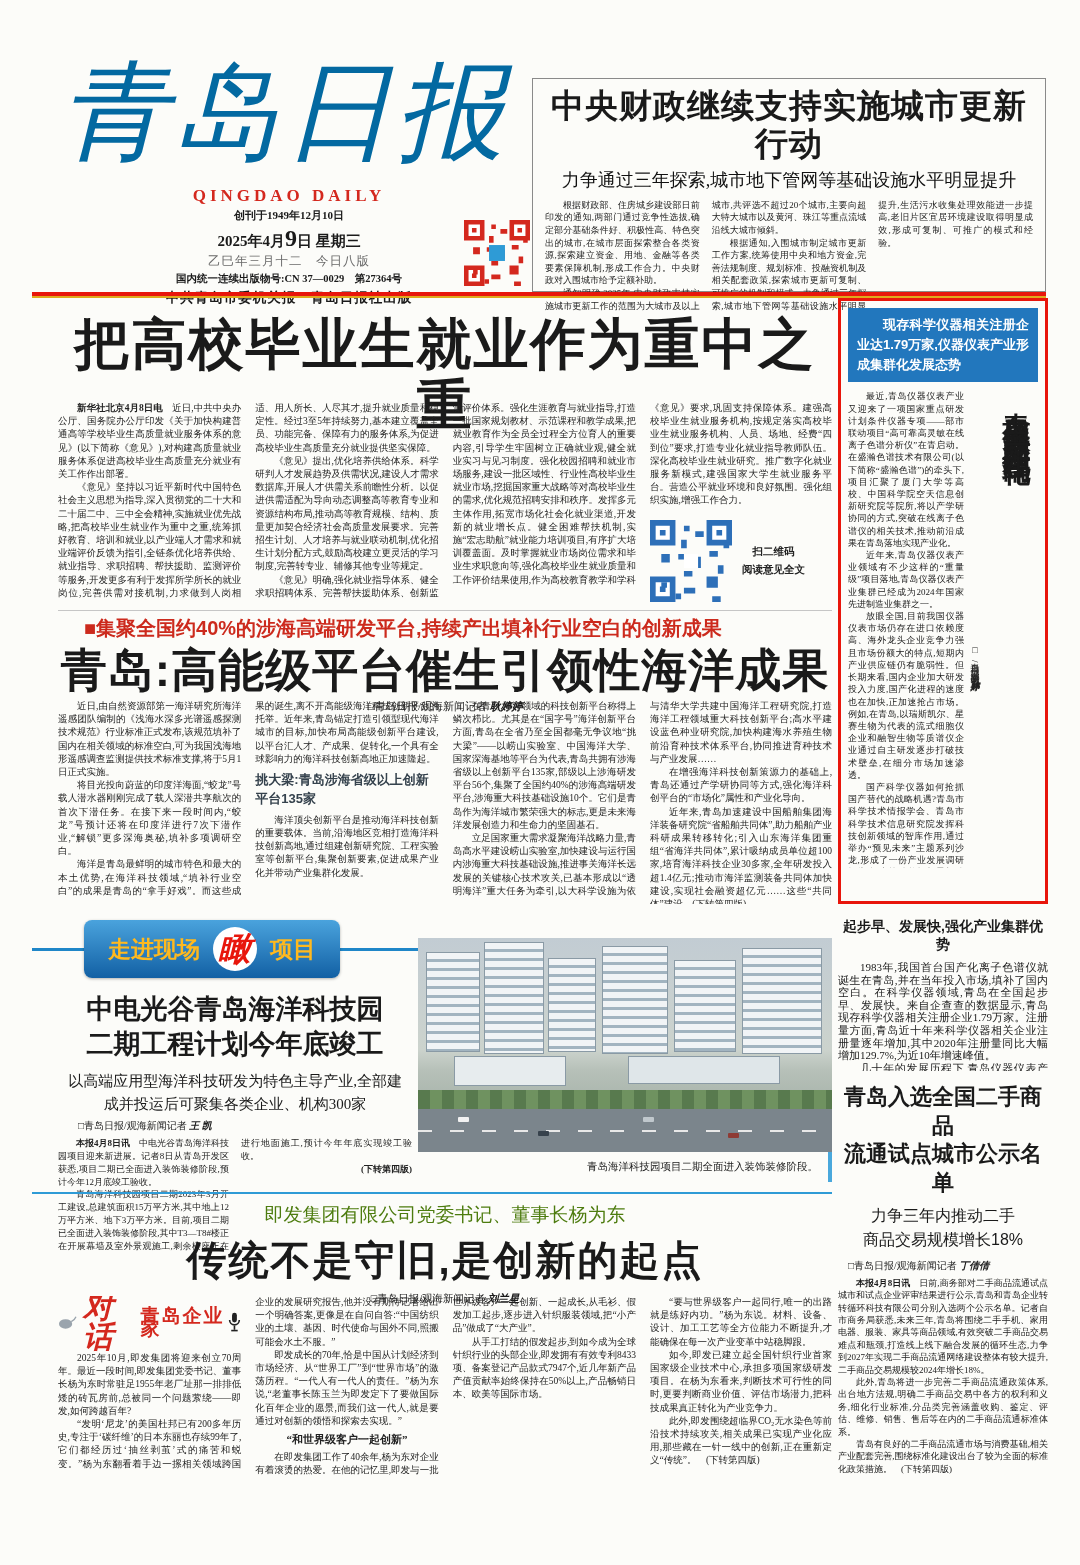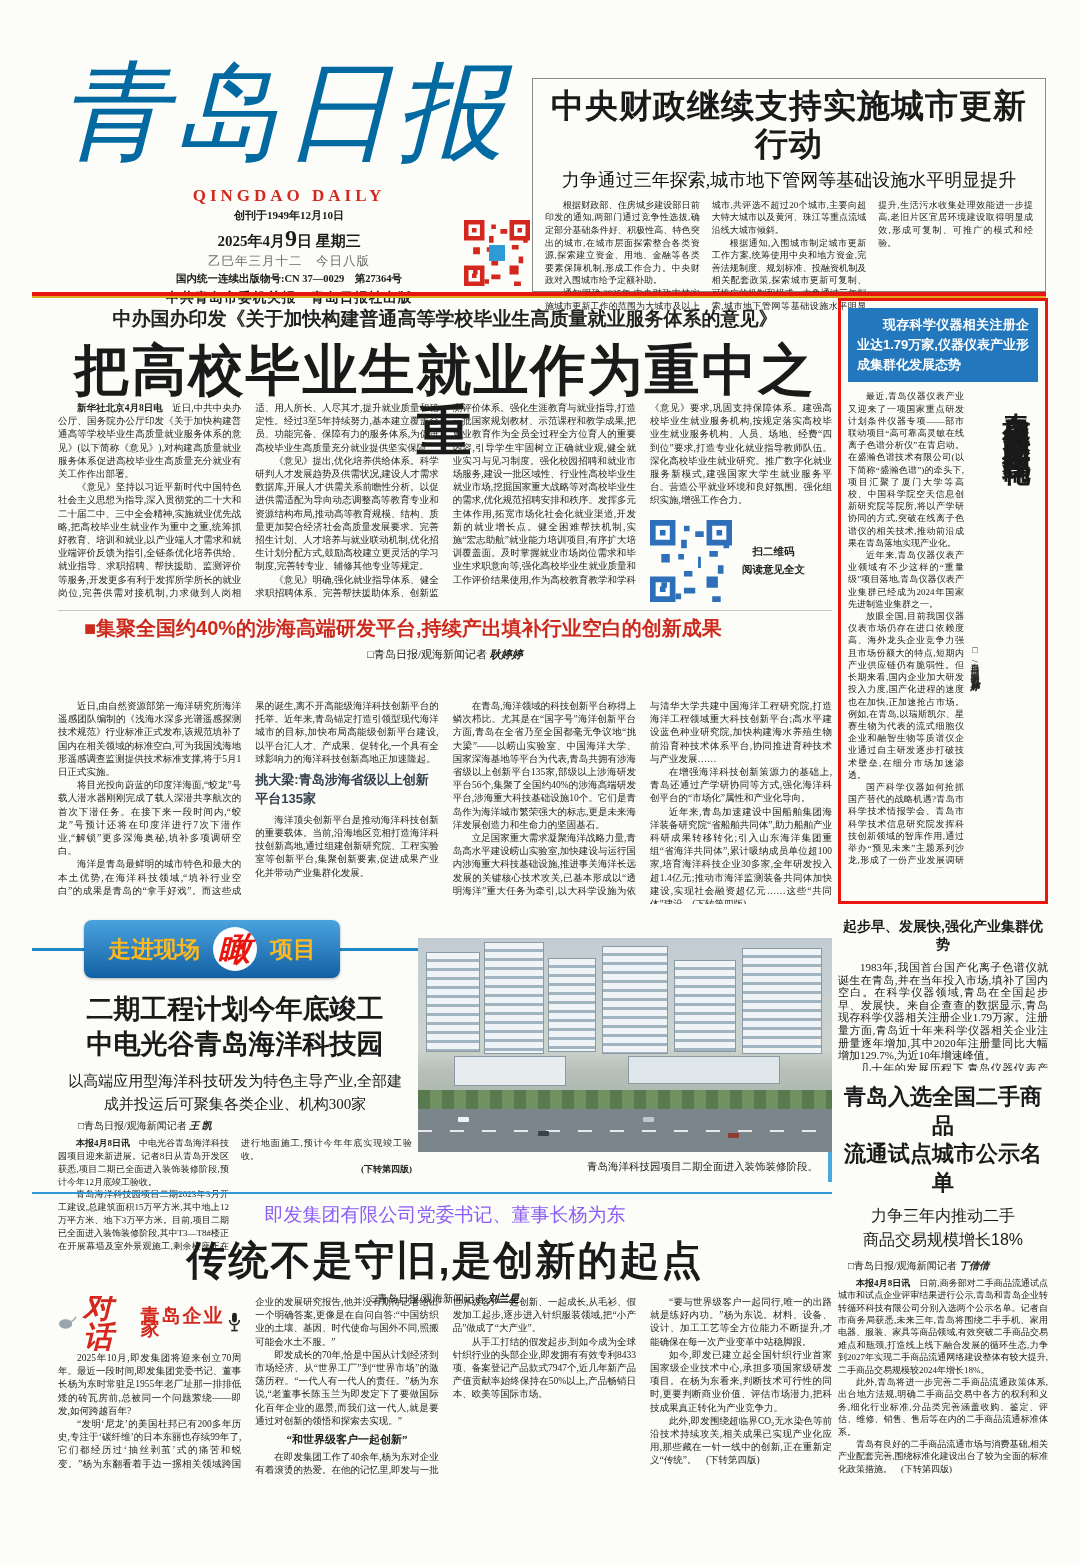--- a/index.html
+++ b/index.html
@@ -93,21 +93,21 @@
   .car{position:absolute;width:11px;height:5px;border-radius:1px;}
   #caption-bar{left:418px;top:1152px;width:414px;height:30px;display:flex;align-items:center;
                justify-content:flex-end;border-right:4px solid #49a8dc;padding-right:10px;
                box-sizing:border-box;}
   .cap-txt{font-size:10.5px;color:#222;}
 
   #rule-blue{left:32px;top:1192px;width:800px;height:2px;background:#2e9bd6;}
 
   
   #dialog{left:58px;top:1202px;width:774px;text-align:center;}
-  .d-kicker{font-size:19px;color:#8b5cf6;}
+  .d-kicker{font-size:19px;color:#4d7c0f;}
   .d-head{font-size:40px;font-weight:900;letter-spacing:2px;margin-top:5px;}
   .d-byline{font-size:10.5px;margin-top:4px;}
   #dialog-body{left:58px;top:1296px;width:774px;height:188px;}
   .dlg-logo{height:52px;display:flex;align-items:center;gap:6px;break-inside:avoid;margin-bottom:4px;}
   .dlg-script{color:#d4281e;font-size:30px;font-weight:bold;font-style:italic;
               font-family:"DejaVu Serif",serif;line-height:1;}
   .dlg-label{color:#d4281e;font-size:19px;font-weight:900;font-family:"Liberation Sans",sans-serif;}
   .d-sub{text-align:center;font-weight:bold;font-size:11px;margin:5px 0;break-inside:avoid;text-indent:0;}
 
   
@@ -170,21 +170,20 @@
     <div class="ts-body">
       <p>根据财政部、住房城乡建设部日前印发的通知,两部门通过竞争性选拔,确定部分基础条件好、积极性高、特色突出的城市,在城市层面探索整合各类资源,探索建立资金、用地、金融等各类要素保障机制,形成工作合力。中央财政对入围城市给予定额补助。</p>
       <p>通知明确,2025年,中央财政支持实施城市更新工作的范围为大城市及以上城市,共评选不超过20个城市,主要向超大特大城市以及黄河、珠江等重点流域沿线大城市倾斜。</p>
       <p>根据通知,入围城市制定城市更新工作方案,统筹使用中央和地方资金,完善法规制度、规划标准、投融资机制及相关配套政策,探索城市更新可复制、可推广的机制和模式。力争通过三年探索,城市地下管网等基础设施水平明显提升,生活污水收集处理效能进一步提高,老旧片区宜居环境建设取得明显成效,形成可复制、可推广的模式和经验。</p>
     </div>
   </div>
 
   <div class="abs" id="rule-red"></div>
 
   <div class="abs" id="lead">
-    <div class="lead-kicker sans">中办国办印发《关于加快构建普通高等学校毕业生高质量就业服务体系的意见》</div>
     <div class="lead-head sans">把高校毕业生就业作为重中之重</div>
   </div>
   <div class="abs flexrow" id="lead-body">
     <div class="cols3 body-txt" style="width:578px;">
       <p><b>新华社北京4月8日电</b>　<span>近日,中共中央办公厅、国务院办公厅印发《关于加快构建普通高等学校毕业生高质量就业服务体系的意见》(以下简称《意见》),对构建高质量就业服务体系促进高校毕业生高质量充分就业有关工作作出部署。</span></p>
       <p>《意见》坚持以习近平新时代中国特色社会主义思想为指导,深入贯彻党的二十大和二十届二中、三中全会精神,实施就业优先战略,把高校毕业生就业作为重中之重,统筹抓好教育、培训和就业,以产业端人才需求和就业端评价反馈为指引,全链条优化培养供给、就业指导、求职招聘、帮扶援助、监测评价等服务,开发更多有利于发挥所学所长的就业岗位,完善供需对接机制,力求做到人岗相适、用人所长、人尽其才,提升就业质量和稳定性。经过3至5年持续努力,基本建立覆盖全员、功能完备、保障有力的服务体系,为促进高校毕业生高质量充分就业提供坚实保障。</p>
       <p>《意见》提出,优化培养供给体系。科学研判人才发展趋势及供需状况,建设人才需求数据库,开展人才供需关系前瞻性分析。以促进供需适配为导向动态调整高等教育专业和资源结构布局,推动高等教育规模、结构、质量更加契合经济社会高质量发展要求。完善招生计划、人才培养与就业联动机制,优化招生计划分配方式,鼓励高校建立更灵活的学习制度,完善转专业、辅修其他专业等规定。</p>
       <p>《意见》明确,强化就业指导体系、健全求职招聘体系、完善帮扶援助体系、创新监测评价体系。强化生涯教育与就业指导,打造一批国家规划教材、示范课程和教学成果,把就业教育作为全员全过程全方位育人的重要内容,引导学生牢固树立正确就业观,健全就业实习与见习制度。强化校园招聘和就业市场服务,建设一批区域性、行业性高校毕业生就业市场,挖掘国家重大战略等对高校毕业生的需求,优化规范招聘安排和秩序。发挥多元主体作用,拓宽市场化社会化就业渠道,开发新的就业增长点。健全困难帮扶机制,实施“宏志助航”就业能力培训项目,有序扩大培训覆盖面。及时掌握就业市场岗位需求和毕业生求职意向等,强化高校毕业生就业质量和工作评价结果使用,作为高校教育教学和学科建设评估、“双一流”建设成效评价等重要因素。</p>
     </div>
     <div class="c4 body-txt">
@@ -204,20 +203,21 @@
           <div>阅读意见全文</div>
         </div>
       </div>
     </div>
   </div>
 
   <div class="abs" id="rule-gray1"></div>
 
   <div class="abs" id="marine">
     <div class="ma-kicker sans">■集聚全国约40%的涉海高端研发平台,持续产出填补行业空白的创新成果</div>
+    <div class="ma-head sans">青岛:高能级平台催生引领性海洋成果</div>
     <div class="ma-byline">
       <span>□青岛日报/观海新闻记者</span>
       <span class="byline-name">耿婷婷</span>
     </div>
   </div>
   <div class="abs flexrow" id="marine-body">
     <div class="cols3 body-txt" style="width:578px;">
       <p>近日,由自然资源部第一海洋研究所海洋遥感团队编制的《浅海水深多光谱遥感探测技术规范》行业标准正式发布,该规范填补了国内在相关领域的标准空白,可为我国浅海地形遥感调查监测提供技术标准支撑,将于5月1日正式实施。</p>
       <p>将目光投向蔚蓝的印度洋海面,“蛟龙”号载人潜水器刚刚完成了载人深潜共享航次的首次下潜任务。在接下来一段时间内,“蛟龙”号预计还将在印度洋进行7次下潜作业,“解锁”更多深海奥秘,填补多项调研空白。</p>
       <p>海洋是青岛最鲜明的城市特色和最大的本土优势,在海洋科技领域,“填补行业空白”的成果是青岛的“拿手好戏”。而这些成果的诞生,离不开高能级海洋科技创新平台的托举。近年来,青岛锚定打造引领型现代海洋城市的目标,加快布局高能级创新平台建设,以平台汇人才、产成果、促转化,一个具有全球影响力的海洋科技创新高地正加速隆起。</p>
@@ -236,22 +236,22 @@
 
   <div class="abs" id="banner-line"></div>
   <div class="abs" id="banner">
     <span class="b-txt">走进现场</span>
     <span class="b-glyph">瞰</span>
     <span class="b-txt">项目</span>
   </div>
 
   <div class="abs" id="techpark">
     <div class="tp-head sans">
+      <div>中电光谷青岛海洋科技园</div>
       <div>二期工程计划今年底竣工</div>
-      <div>中电光谷青岛海洋科技园</div>
     </div>
     <div class="tp-sub">以高端应用型海洋科技研发为特色主导产业,全部建成并投运后可聚集各类企业、机构300家</div>
     <div class="tp-byline">
       <span>□青岛日报/观海新闻记者</span>
       <span class="byline-name">王 凯</span>
     </div>
     <div class="tp-body">
       <p><b>本报4月8日讯</b>　<span>中电光谷青岛海洋科技园项目迎来新进展。记者8日从青岛开发区获悉,项目二期已全面进入装饰装修阶段,预计今年12月底竣工验收。</span></p>
       <p>青岛海洋科技园项目二期2023年3月开工建设,总建筑面积15万平方米,其中地上12万平方米、地下3万平方米。目前,项目二期已全面进入装饰装修阶段,其中T3—T8#楼正在开展幕墙及室外景观施工,剩余楼座正在进行地面施工,预计今年年底实现竣工验收。</p>
       <p class="cont">(下转第四版)</p>

